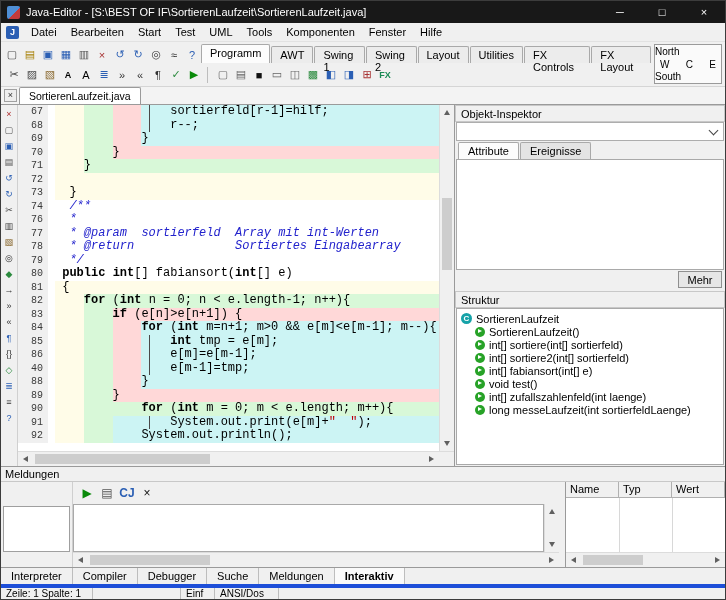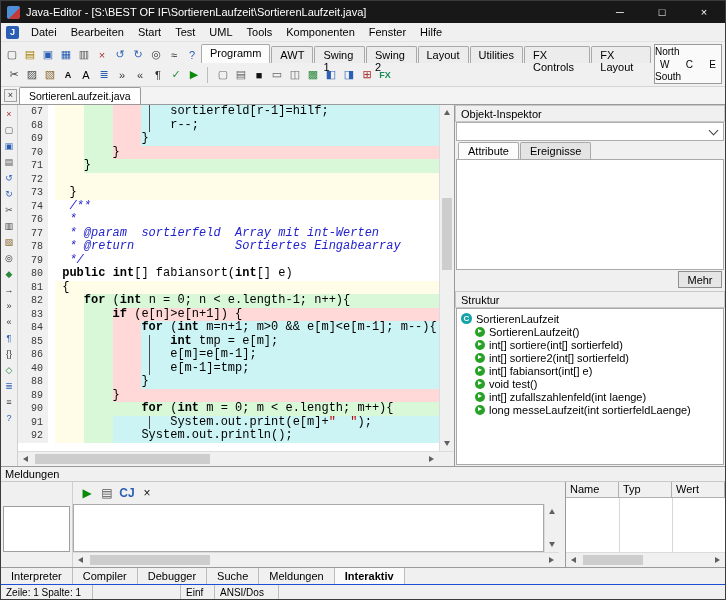--- a/index.html
+++ b/index.html
@@ -105,21 +105,21 @@
   .watch{flex:0 0 160px;display:flex;flex-direction:column;border-left:1px solid #9a9a9a}
   .watch-header{flex:0 0 16px;display:flex;background:#f0f0f0}
   .watch-h-cell{flex:0 0 53px;border-right:1px solid #b0b0b0;border-bottom:1px solid #b0b0b0;padding:1px 4px;font-size:11px}
   .watch-body{flex:1;background:#fff;position:relative}
   .vline{position:absolute;top:0;bottom:0;width:1px;background:#d8d8d8}
 
   
   .bottom-tabs{flex:0 0 17px;background:#f0f0f0;border-top:1px solid #9a9a9a;display:flex}
   .btab{padding:2px 10px;border-right:1px solid #bdbdbd;font-size:11px;display:flex;align-items:center}
   .btab.active{font-weight:bold;background:#fafafa}
-  .statusbar{flex:0 0 15px;background:#f0f0f0;border-top:1px solid #1d4ed8;display:flex;font-size:10px}
+  .statusbar{flex:0 0 15px;background:#f0f0f0;border-top:4px solid #1d4ed8;display:flex;font-size:10px}
   .sb-field{border-right:1px solid #bdbdbd;padding:0 5px;display:flex;align-items:center;white-space:nowrap}
 </style>
 </head>
 <body>
 
 <div class="window">
 
   <div class="titlebar">
     <div class="app-icon"></div>
     <div class="title-text">Java-Editor - [S:\BEST OF IF\SortierenLaufzeit\SortierenLaufzeit.java]</div>

